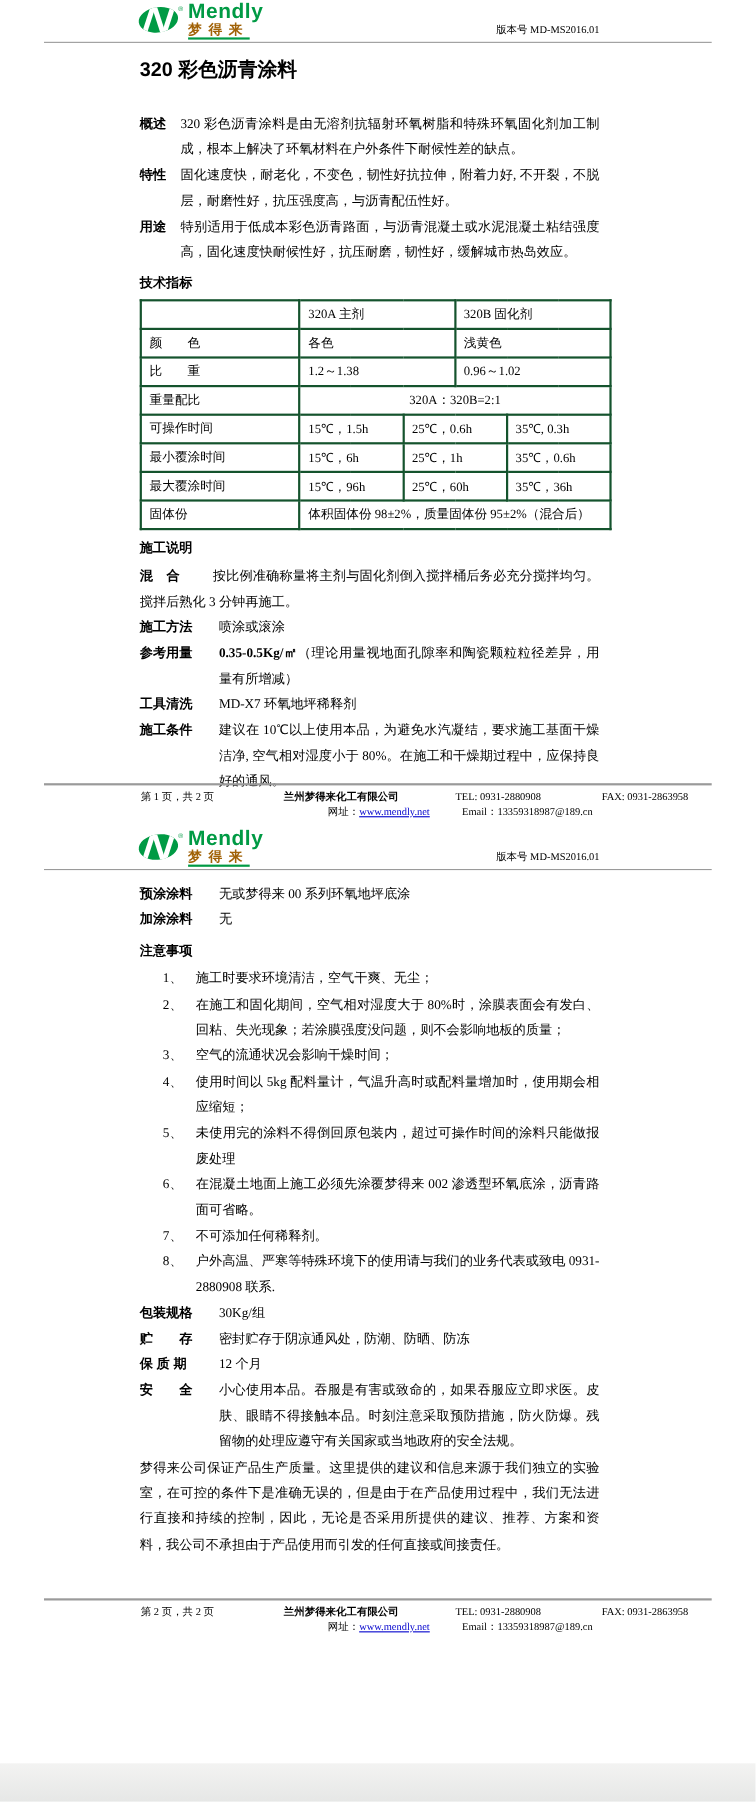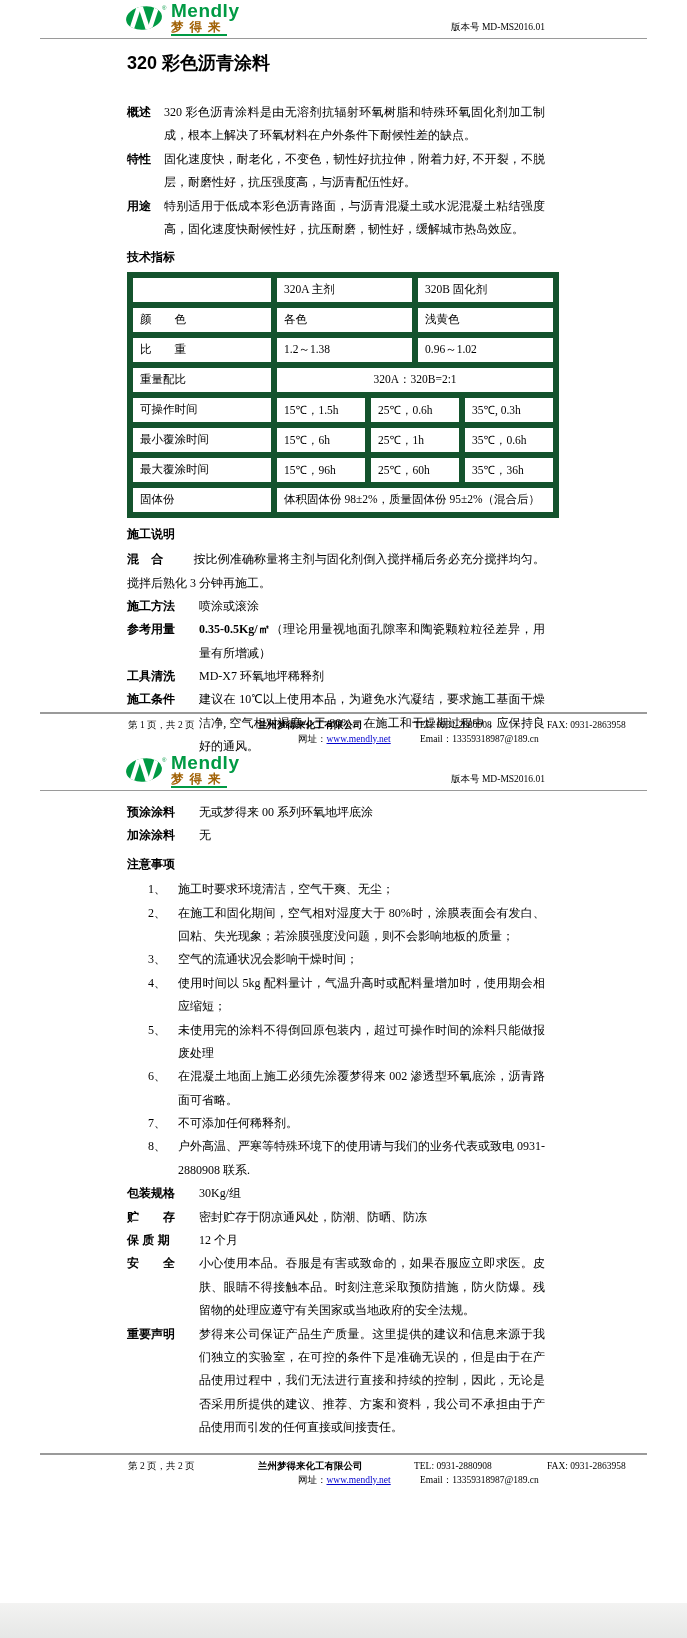--- a/index.html
+++ b/index.html
@@ -53,21 +53,21 @@
     font-weight:bold; margin:6px 0 4px 127px; line-height:1.7;
   }
   .mix { margin:0 0 0 127px; width:418px; line-height:1.95; text-align:justify; }
   .mix .lbl { font-family:"Liberation Sans", sans-serif; font-weight:bold; margin-right:30px; }
 
   
   table.spec {
     border-collapse:collapse; margin:2px 0 4px 127px;
     width:429px; table-layout:fixed; font-size:11.5px;
   }
-  table.spec td { border:6px solid #14532d; padding:3px 7px; height:18px; }
+  table.spec td { border:2px solid #14532d; padding:3px 7px; height:18px; }
   table.spec td.center { text-align:center; }
 
   
   .note { display:flex; margin-left:148px; width:397px; line-height:1.95; }
   .note .num { flex:0 0 30px; }
   .note .ntxt { flex:1; text-align:justify; }
 
   
   .page-footer { position:absolute; left:0; right:0; }
   .page1 .page-footer { bottom:6px; }
@@ -306,21 +306,20 @@
   </div>
   <div class="row wide">
     <span class="lbl">保 质 期</span>
     <span class="txt">12 个月</span>
   </div>
   <div class="row wide">
     <span class="lbl">安　　全</span>
     <span class="txt">小心使用本品。吞服是有害或致命的，如果吞服应立即求医。皮肤、眼睛不得接触本品。时刻注意采取预防措施，防火防爆。残留物的处理应遵守有关国家或当地政府的安全法规。</span>
   </div>
   <div class="row wide">
-    <span class="lbl">重要声明</span>
     <span class="txt">梦得来公司保证产品生产质量。这里提供的建议和信息来源于我们独立的实验室，在可控的条件下是准确无误的，但是由于在产品使用过程中，我们无法进行直接和持续的控制，因此，无论是否采用所提供的建议、推荐、方案和资料，我公司不承担由于产品使用而引发的任何直接或间接责任。</span>
   </div>
 
   <div class="page-footer">
     <div class="frule"></div>
     <div class="fline1">
       <span class="f-page">第 2 页，共 2 页</span>
       <span class="f-company">兰州梦得来化工有限公司</span>
       <span class="f-tel">TEL: 0931-2880908</span>
       <span class="f-fax">FAX: 0931-2863958</span>

